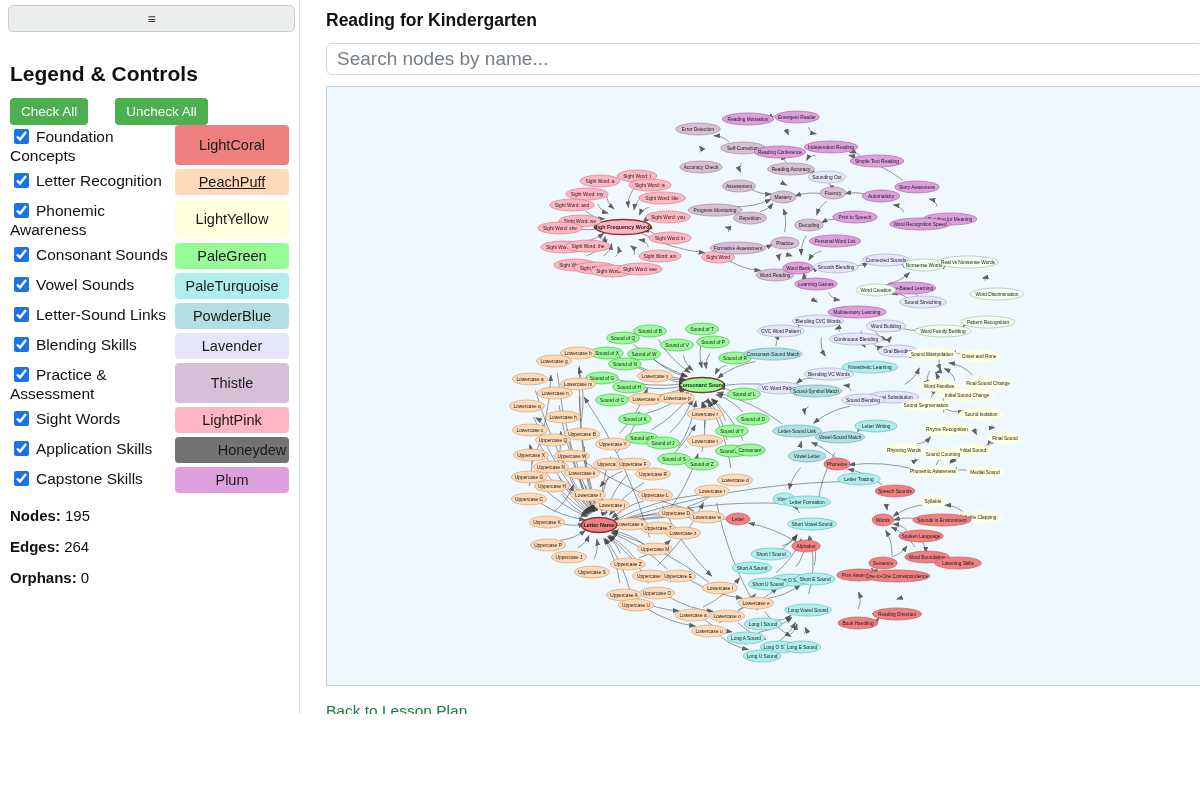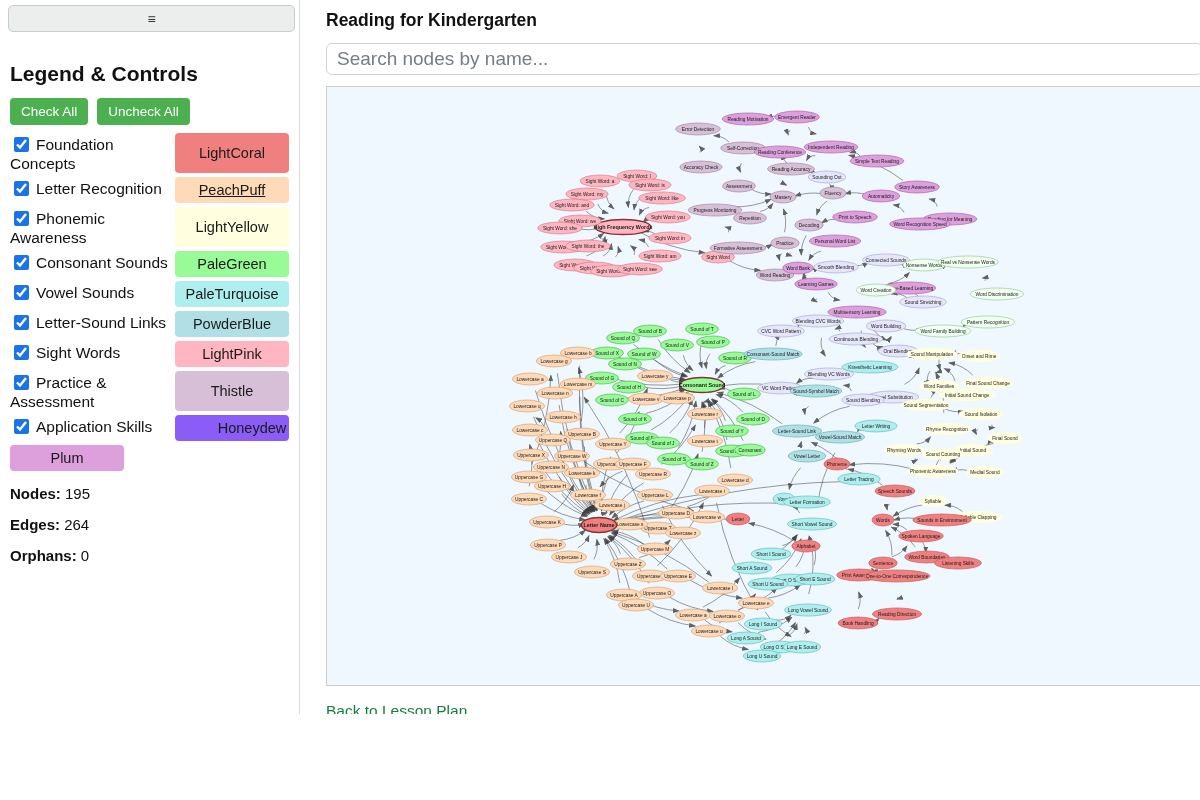--- a/index.html
+++ b/index.html
@@ -7,21 +7,21 @@
   body { font-family:"Liberation Sans", sans-serif; color:#111; width:1200px; }
   .page { position:relative; width:1200px; height:714px; overflow:hidden; background:#fff; }
 
   
   .sidebar { position:absolute; left:0; top:0; width:300px; height:714px;
              border-right:1px solid #d9dde1; background:#fff; padding:5px 8px 0 10px; }
   .menu-btn { display:block; width:287px; height:27px; margin:0 0 0 -2px;
               background:#eceded; border:1px solid #c8cccf; border-radius:5px;
               font-size:14px; line-height:24px; text-align:center; color:#333; cursor:pointer; }
   .legend-title, .stats-title { font-size:21px; font-weight:bold; margin:30px 0 12px 0; }
-  .btn-row { display:flex; gap:9px; margin-bottom:8px; }
+  .btn-row { display:flex; gap:27px; margin-bottom:0; }
   .green-btn { background:#4caf50; color:#fff; border:none; border-radius:4px;
                font-size:13.5px; padding:6px 11px; cursor:pointer; }
   .legend-row { display:flex; align-items:stretch; margin-bottom:4px; }
   .legend-lbl { width:165px; font-size:15.5px; line-height:19px; padding-top:2px; }
   .legend-lbl input { width:15px; height:15px; accent-color:#1a73e8; margin:0 7px 0 4px;
                       vertical-align:-2px; }
   .swatch { width:114px; border-radius:4px; display:flex; align-items:center;
             justify-content:center; font-size:14.5px; color:#1a1a1a; min-height:26px; }
   .stats-title { margin-top:26px; }
   .stat-line { font-size:15px; margin:14px 0; }
@@ -74,32 +74,37 @@
         </div>
         <div class="legend-row">
           <label class="legend-lbl"><input type="checkbox" checked="" style="">Vowel Sounds</label>
           <div class="swatch" style="background: rgb(175, 238, 238);">PaleTurquoise</div>
         </div>
         <div class="legend-row">
           <label class="legend-lbl"><input type="checkbox" checked="" style="">Letter-Sound Links</label>
           <div class="swatch" style="background: rgb(176, 224, 230);">PowderBlue</div>
         </div>
         <div class="legend-row">
-          <label class="legend-lbl"><input type="checkbox" checked="" style="">Sight Words</label>
-          <div class="swatch" style="background: rgb(255, 182, 193);">LightPink</div>
+          <label class="legend-lbl"><input type="checkbox" checked="" style="">Blending Skills</label>
+          <div class="swatch" style="background: rgb(230, 230, 250);">Lavender</div>
         </div>
         <div class="legend-row">
           <label class="legend-lbl"><input type="checkbox" checked="" style="">Practice &amp; Assessment</label>
           <div class="swatch" style="background: rgb(216, 191, 216);">Thistle</div>
         </div>
         <div class="legend-row">
-          <label class="legend-lbl"><input type="checkbox" checked="" style="">Application Skills</label>
-          <div class="swatch" style="background: #8b5cf6; padding-left: 40px;">Honeydew</div>
+          <label class="legend-lbl"><input type="checkbox" checked="" style="">Sight Words</label>
+          <div class="swatch" style="background: rgb(255, 182, 193);">LightPink</div>
         </div>
         <div class="legend-row">
+          <label class="legend-lbl"><input type="checkbox" checked="" style="">Application Skills</label>
+          <div class="swatch" style="background: #737373; padding-left: 40px;">Honeydew</div>
+        </div>
+        <div class="legend-row">
+          <label class="legend-lbl"><input type="checkbox" checked="" style="">Capstone Skills</label>
           <div class="swatch" style="background: rgb(221, 160, 221);">Plum</div>
         </div>
       </div>
 
     <div id="stats-list">
         <div class="stat-line"><b>Nodes:</b> 195</div>
         <div class="stat-line"><b>Edges:</b> 264</div>
         <div class="stat-line"><b>Orphans:</b> 0</div>
       </div>
   </div>

